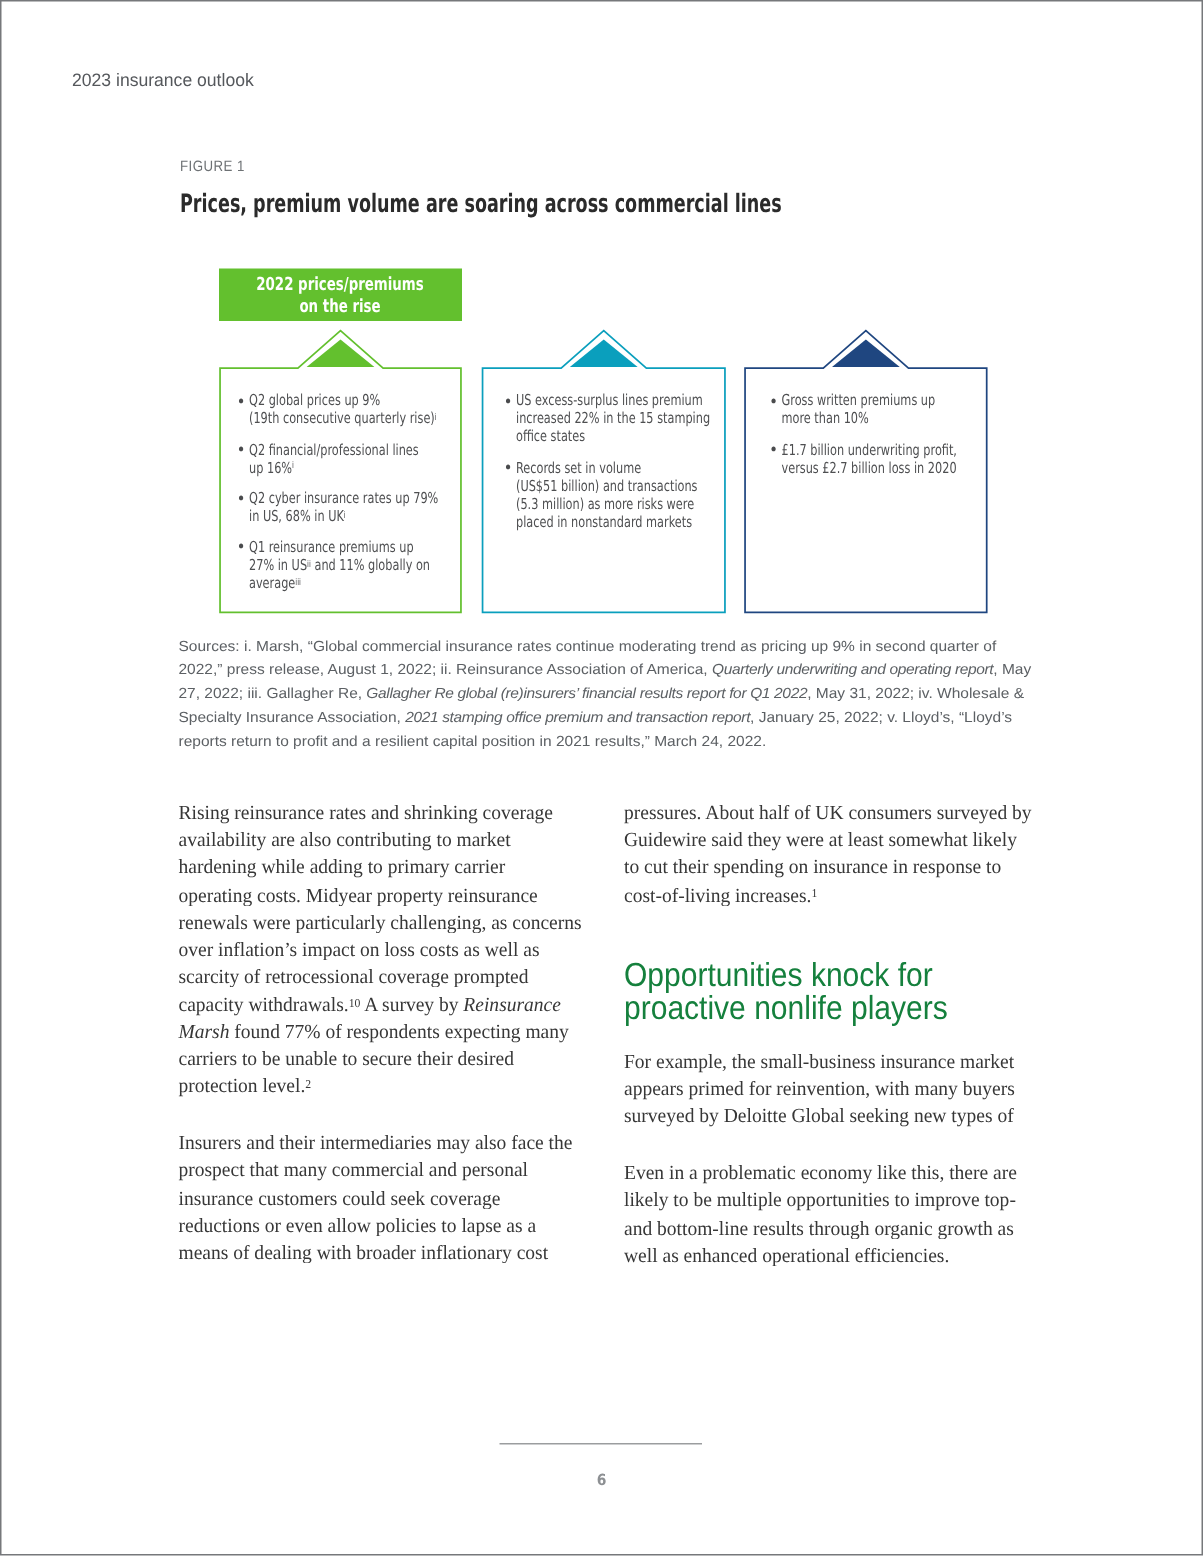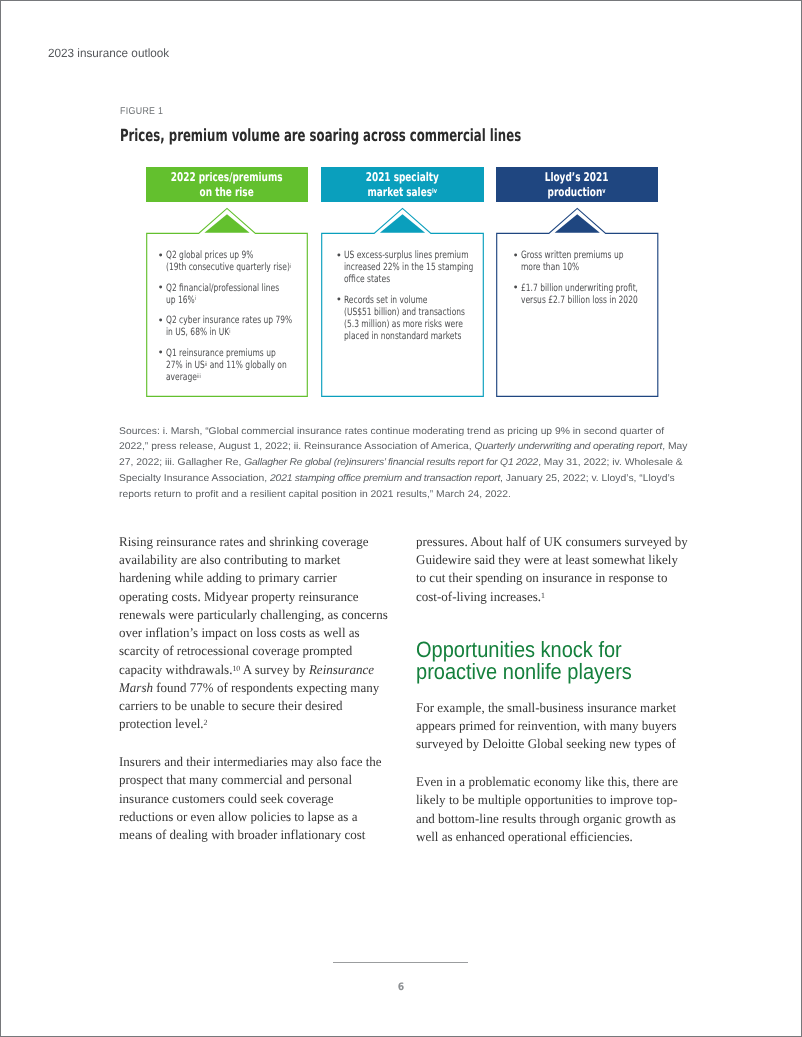--- a/index.html
+++ b/index.html
@@ -14,21 +14,21 @@
   .running-head{position:absolute;left:48.2px;top:46.4px;font-size:12px;color:#55585c;letter-spacing:-0.01px;
                  transform:scaleX(0.978);transform-origin:0 50%;white-space:nowrap;}
 
   
   .fig-label{position:absolute;left:119.8px;top:106px;font-size:10px;color:#6d7174;letter-spacing:0.35px;
               transform:scaleX(0.885);transform-origin:0 50%;white-space:nowrap;}
   .fig-title{position:absolute;left:120px;top:124.5px;font-size:16.87px;font-weight:bold;color:#2b2b2b;
              font-family:"DejaVu Sans",sans-serif;font-stretch:condensed;letter-spacing:0px;
              transform:scaleX(0.772);transform-origin:0 50%;white-space:nowrap;}
 
-  .figure-graphic{position:absolute;left:0;top:0;width:796px;height:430px;}
+  .figure-graphic{position:absolute;left:0;top:12px;width:796px;height:430px;}
   .col{position:absolute;top:167px;}
   .hdr{position:absolute;left:0;top:0px;height:34.5px;padding-top:0.8px;box-sizing:border-box;display:flex;align-items:center;
        justify-content:center;text-align:center;
        font-family:"DejaVu Sans",sans-serif;font-stretch:condensed;
        color:#fff;font-size:12.0px;font-weight:bold;line-height:14.6px;letter-spacing:0px;}
   .hdr > span{display:inline-block;transform:scaleX(0.825);}
   .hdr sup{font-size:0.56em;vertical-align:baseline;position:relative;top:-0.40em;line-height:0;}
   .notch{position:absolute;overflow:visible;}
   .bullets{position:absolute;left:0;top:0;width:100%;margin:0;padding:0;list-style:none;
            font-family:"DejaVu Sans",sans-serif;font-stretch:condensed;
@@ -77,36 +77,30 @@
           <path d="M58.4 31.700000000000006 L81 13.299999999999997 L103.6 31.700000000000006 Z" fill="#63c02e"></path>
         </svg>
         <ul class="bullets" style="left:13.200000000000001px;top:83px;width:146px;">
           <li><span>Q2 global prices up 9%<br>(19th consecutive quarterly rise)<sup>i</sup></span></li>
           <li><span>Q2 financial/professional lines<br>up 16%<sup>i</sup></span></li>
           <li><span>Q2 cyber insurance rates up 79%<br>in US, 68% in UK<sup>i</sup></span></li>
           <li><span>Q1 reinsurance premiums up<br>27% in US<sup>ii</sup> and 11% globally on<br>average<sup>iii</sup></span></li>
         </ul>
       </div>
       <div class="col" style="left:321px;width:163px;height:230px;">
-        <div class="hdr" style="width:163px;background:#0a9fbd;">
-          <span>2021 specialty<br>market sales<sup>iv</sup></span>
-        </div>
         <svg class="notch" width="163" height="196" viewBox="0 0 163 196" style="position:absolute;left:0;top:34px;overflow:visible;display:block;">
           <path d="M0.7 32.400000000000006 L53.1 32.400000000000006 L81.5 7.399999999999999 L109.9 32.400000000000006 L162.3 32.400000000000006 L162.3 195.3 L0.7 195.3 Z" fill="#ffffff" stroke="#0a9fbd" stroke-width="1.15" stroke-linejoin="miter"></path>
           <path d="M58.9 31.700000000000006 L81.5 13.299999999999997 L104.1 31.700000000000006 Z" fill="#0a9fbd"></path>
         </svg>
         <ul class="bullets" style="left:16.3px;top:83px;width:147px;">
           <li><span>US excess-surplus lines premium<br>increased 22% in the 15 stamping<br>office states</span></li>
           <li><span>Records set in volume<br>(US$51 billion) and transactions<br>(5.3 million) as more risks were<br>placed in nonstandard markets</span></li>
         </ul>
       </div>
       <div class="col" style="left:495.5px;width:162.5px;height:230px;">
-        <div class="hdr" style="width:162.5px;background:#1f4680;">
-          <span>Lloyd’s 2021<br>production<sup>v</sup></span>
-        </div>
         <svg class="notch" width="162.5" height="196" viewBox="0 0 162.5 196" style="position:absolute;left:0;top:34px;overflow:visible;display:block;">
           <path d="M0.7 32.400000000000006 L52.85 32.400000000000006 L81.25 7.399999999999999 L109.65 32.400000000000006 L161.8 32.400000000000006 L161.8 195.3 L0.7 195.3 Z" fill="#ffffff" stroke="#1f4680" stroke-width="1.15" stroke-linejoin="miter"></path>
           <path d="M58.65 31.700000000000006 L81.25 13.299999999999997 L103.85 31.700000000000006 Z" fill="#1f4680"></path>
         </svg>
         <ul class="bullets" style="left:18.7px;top:83px;width:146.5px;">
           <li><span>Gross written premiums up<br>more than 10%</span></li>
           <li><span>£1.7 billion underwriting profit,<br>versus £2.7 billion loss in 2020</span></li>
         </ul>
       </div>
     </div>

